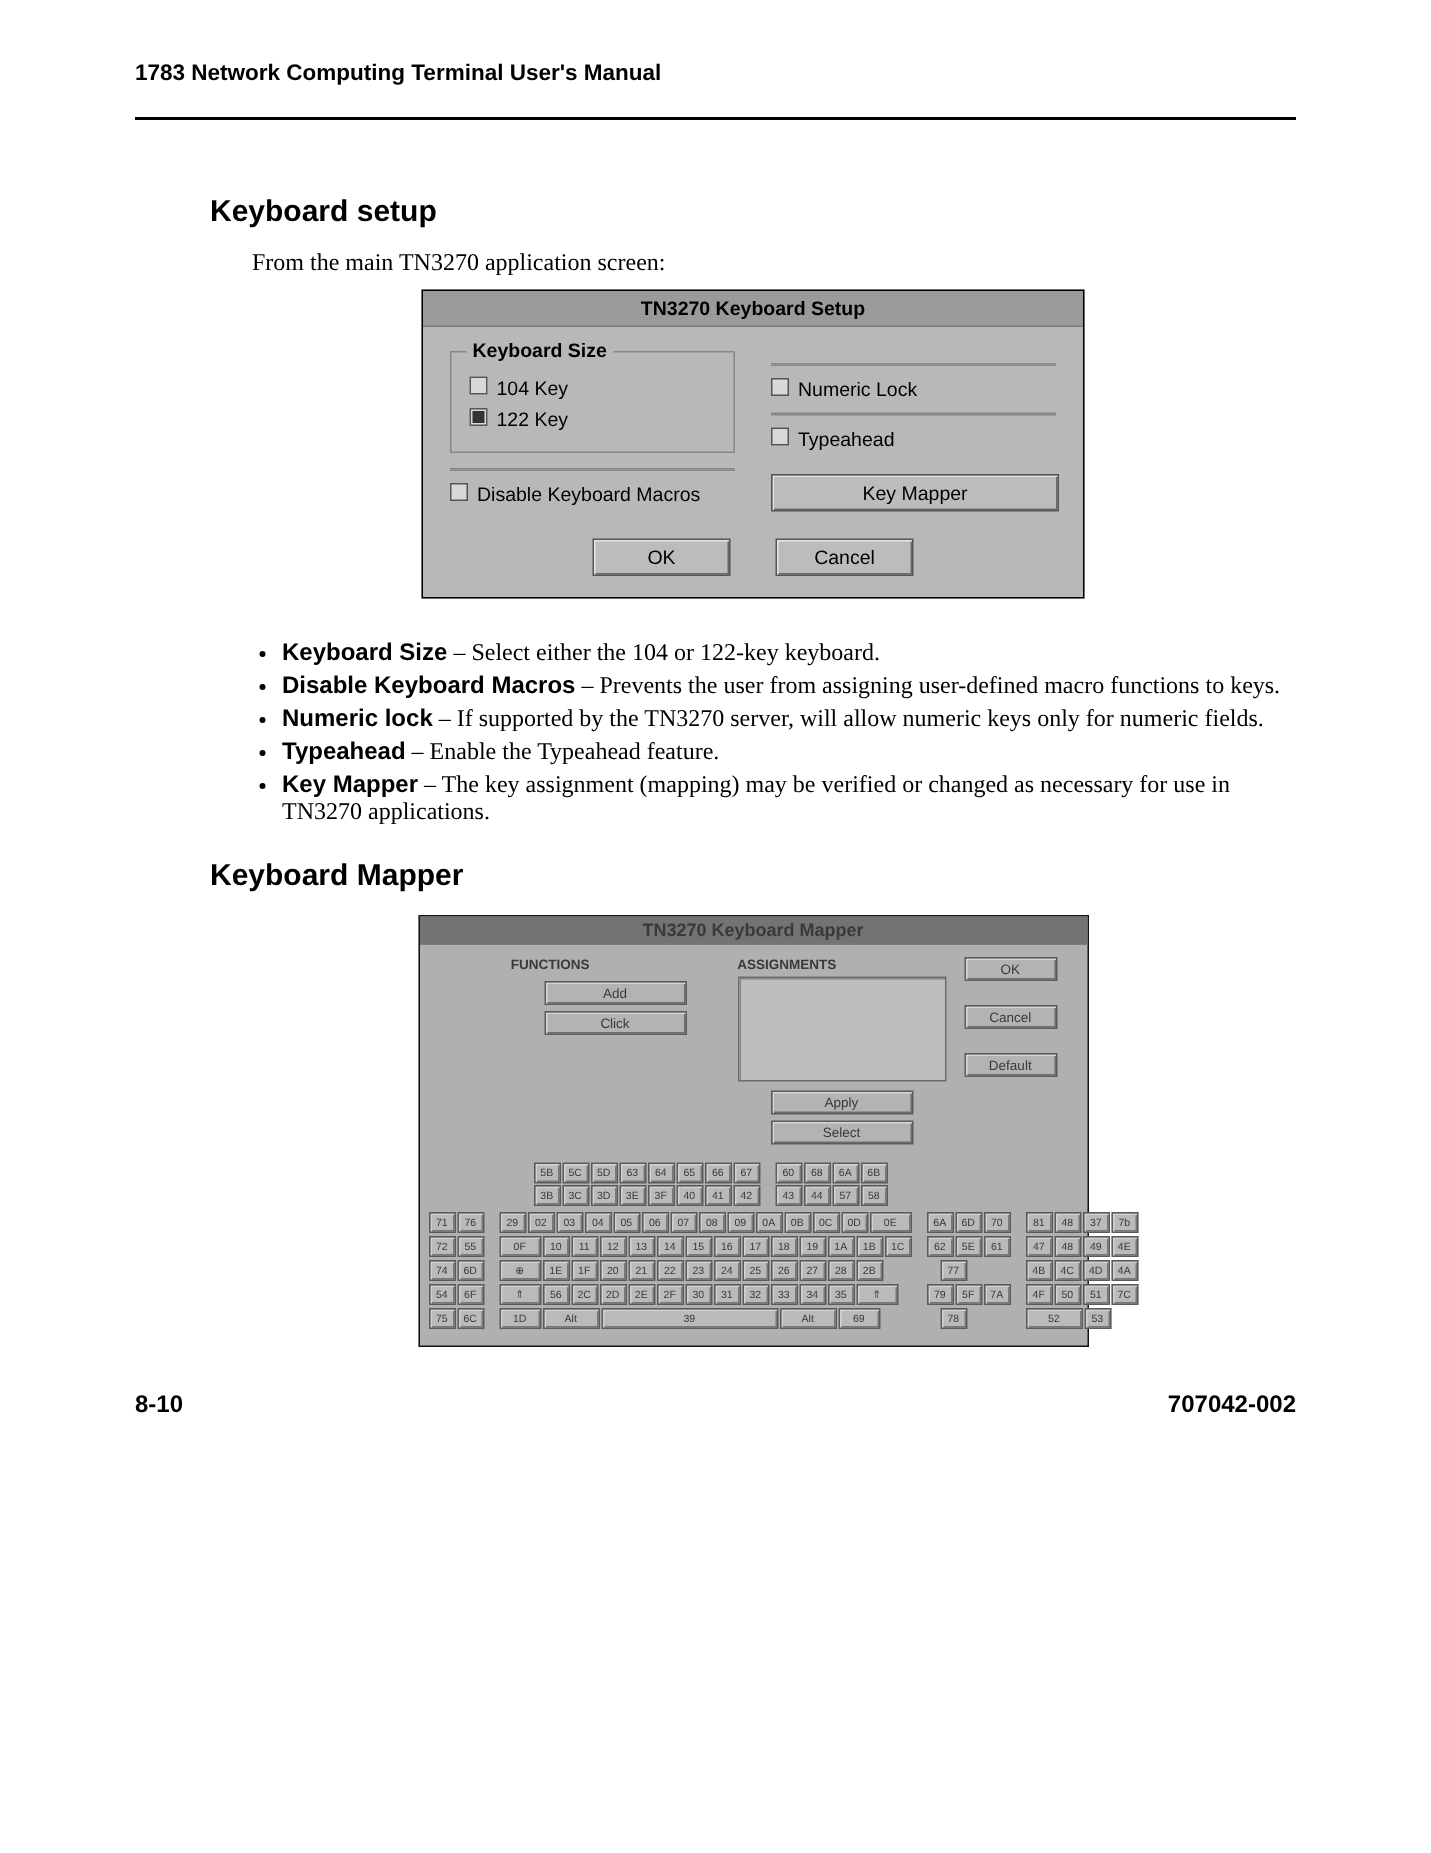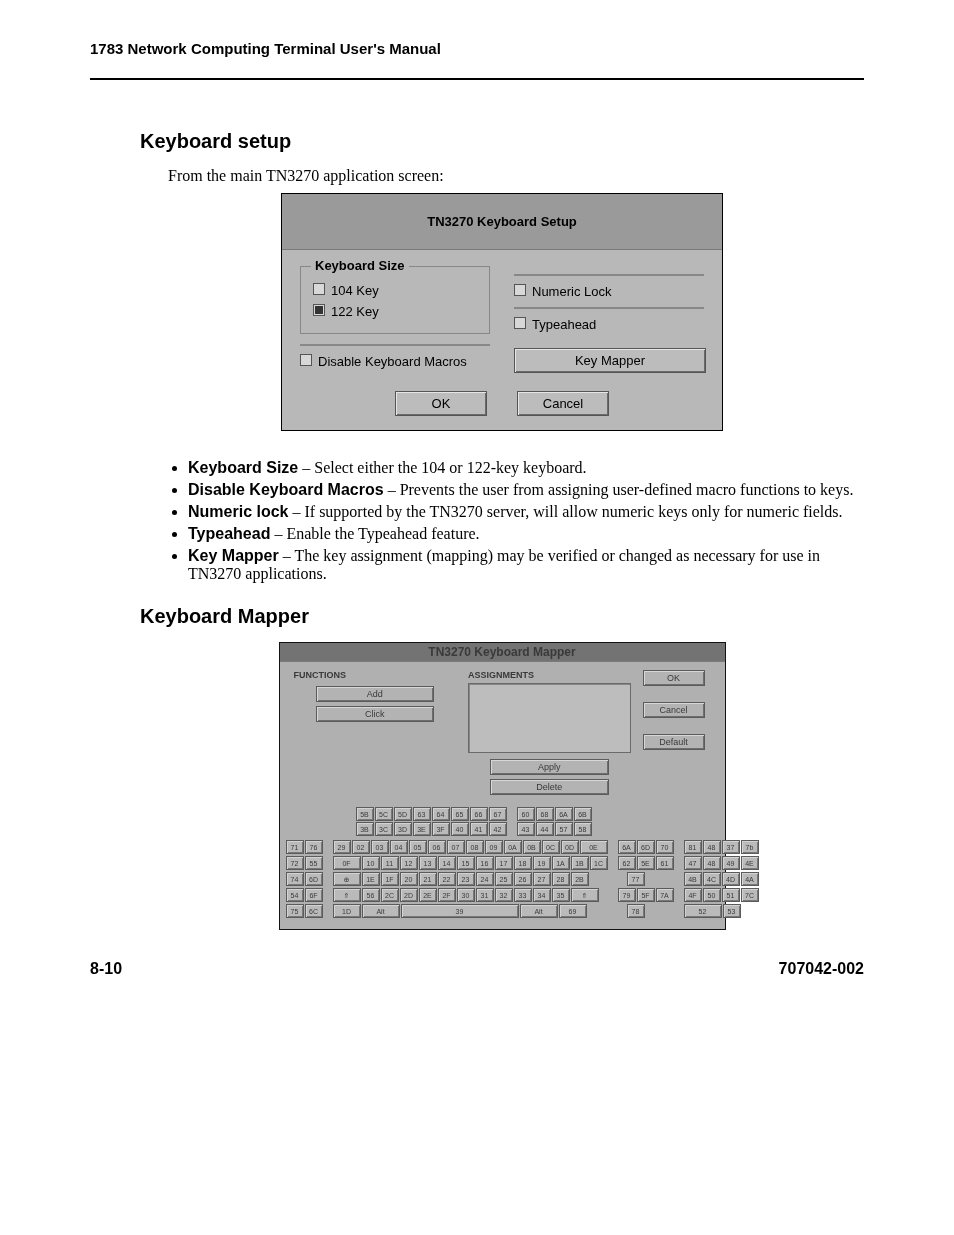--- a/index.html
+++ b/index.html
@@ -69,21 +69,21 @@
     border: 1px solid #000;
     background: #b8b8b8;
     font-family: Arial, Helvetica, sans-serif;
     font-size: 13px;
     color: #000;
   }
   .dlg1 .title {
     background: #9a9a9a;
     text-align: center;
     font-weight: bold;
-    padding: 20px 0;
+    padding: 4px 0;
     border-bottom: 1px solid #7a7a7a;
   }
   .dlg1 .body {
     display: flex;
     padding: 16px 18px 10px 18px;
     gap: 24px;
     box-sizing: border-box;
   }
   .dlg1 .col { flex: 1; }
   .dlg1 .fieldset {
@@ -159,20 +159,21 @@
     text-align: center;
     font-weight: bold;
     padding: 2px 0;
     border-bottom: 1px solid #7a7a7a;
     font-size: 12px;
   }
   .dlg2 .upper {
     display: flex;
     padding: 8px 10px 4px 14px;
     gap: 12px;
+    margin-left: 47px;
   }
   .dlg2 .upper .col1, .dlg2 .upper .col2 { flex: 1; }
   .dlg2 .upper .col3 { width: 72px; }
   .dlg2 .label { font-weight: bold; font-size: 9px; margin-bottom: 3px; }
   .dlg2 .listbox {
     height: 64px;
     border: 1px solid #666;
     background: #c8c8c8;
     padding: 2px 3px;
     box-shadow: inset 1px 1px 0 #888;
@@ -293,21 +294,21 @@
           <div class="btngap" style="margin:6px 22px 0 22px">
             <div class="mini-btn">Add</div>
             <div class="mini-btn">Click</div>
           </div>
         </div>
         <div class="col2">
           <div class="label">ASSIGNMENTS</div>
           <div class="listbox"></div>
           <div class="btngap" style="margin:6px 22px 0 22px">
             <div class="mini-btn">Apply</div>
-            <div class="mini-btn">Delete</div>
+            <div class="mini-btn">Select</div>
           </div>
         </div>
         <div class="col3">
           <div class="mini-btn">OK</div>
           <div class="mini-btn">Cancel</div>
           <div class="mini-btn">Default</div>
         </div>
       </div>
 
       <div class="kbd">

